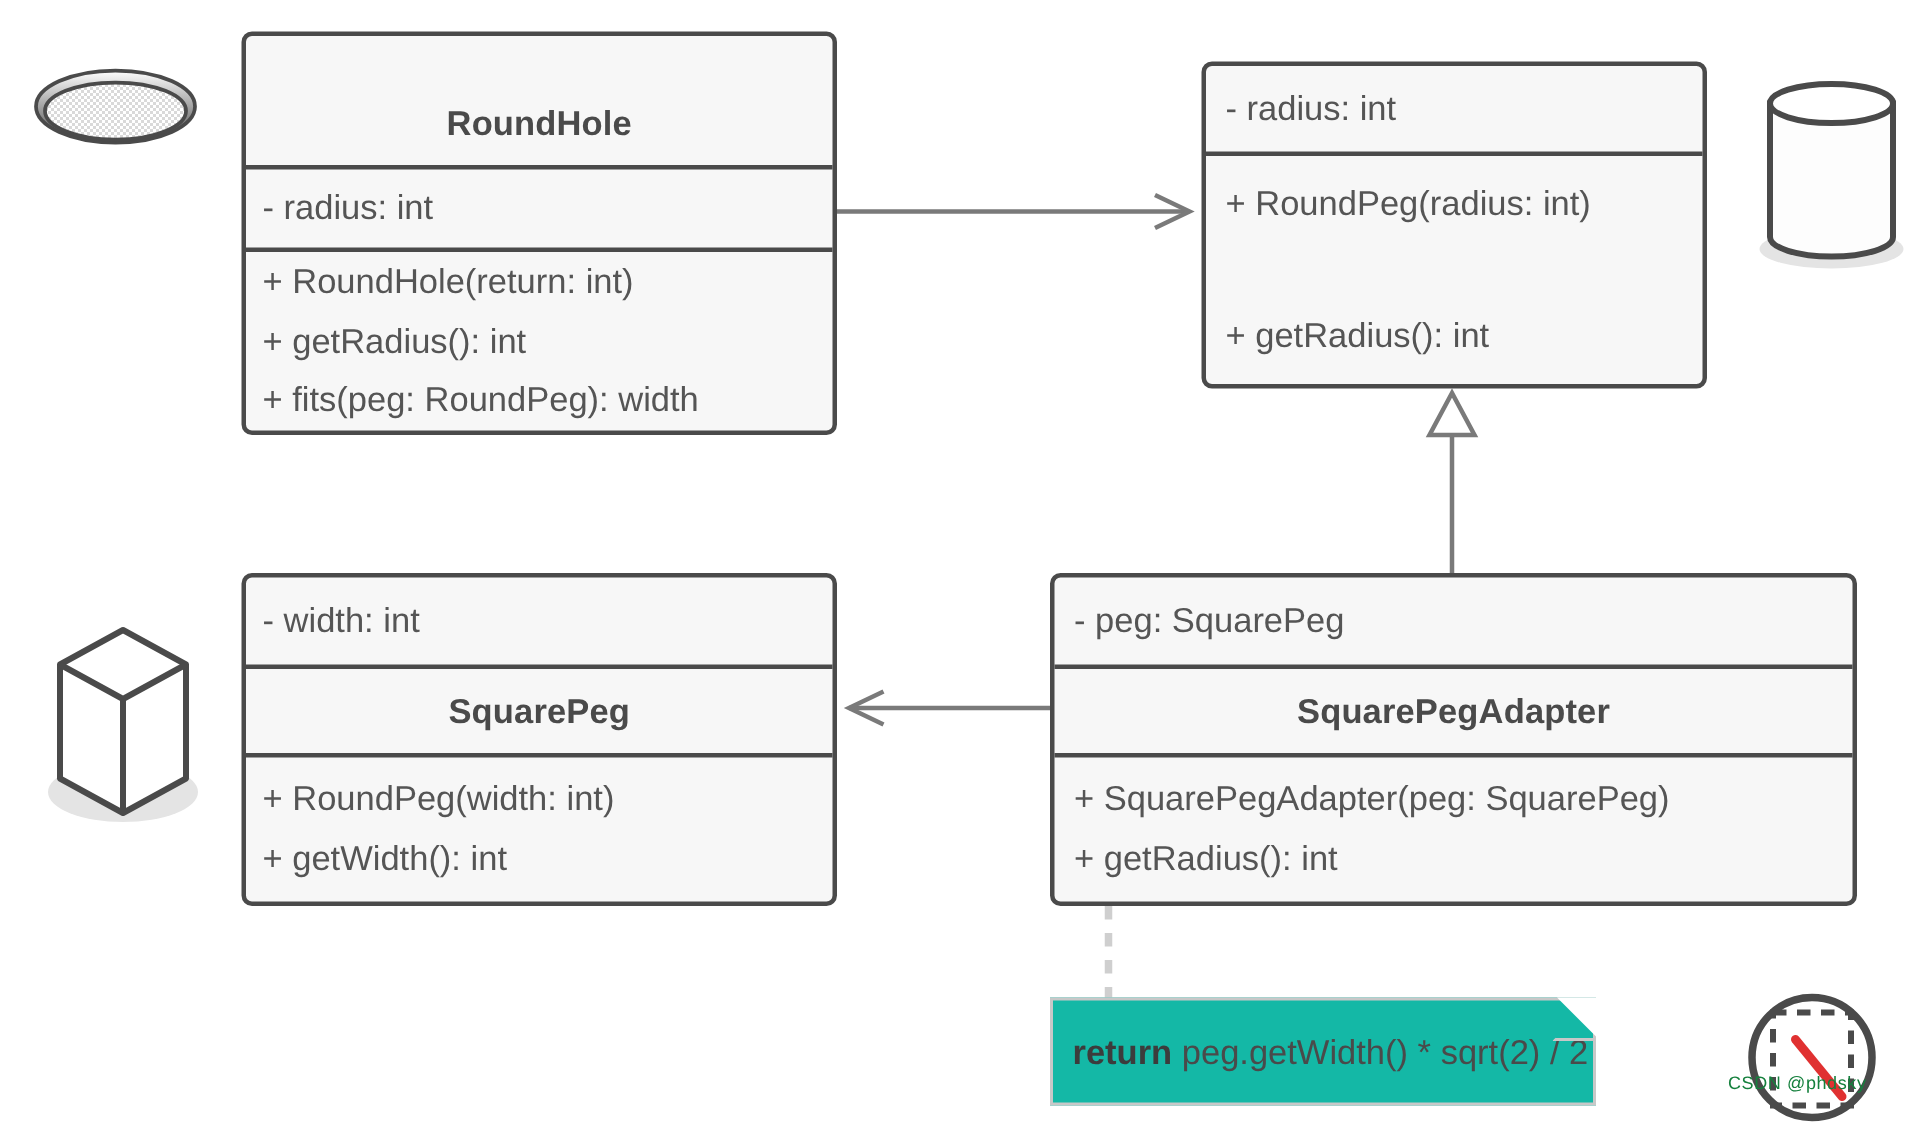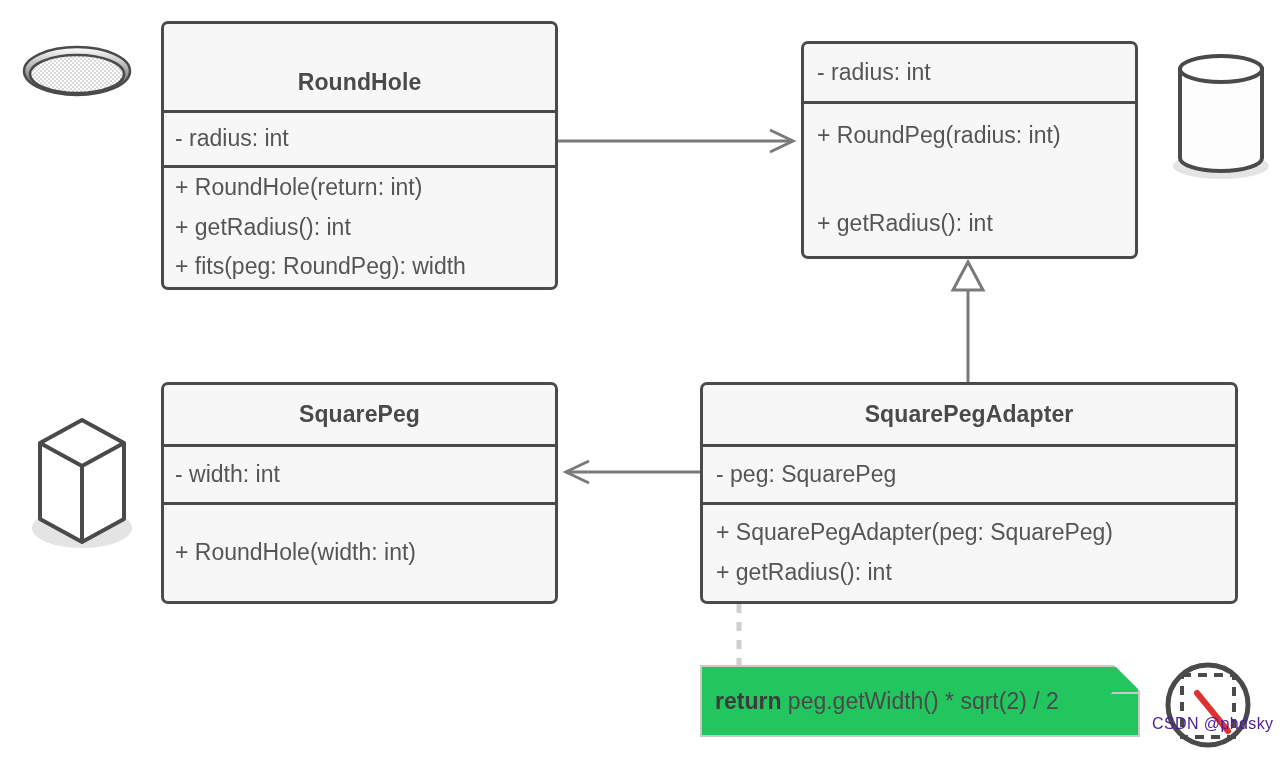--- a/index.html
+++ b/index.html
@@ -79,24 +79,24 @@
   #class-squarepegadapter .c-title { height: 59px; }
   #class-squarepegadapter .c-attrs { height: 58px; }
   #class-squarepegadapter .c-ops   { flex: 1; justify-content: center; }
   #class-squarepegadapter .uml-member { padding-left: 13px; }
 
   
   #note-box {
     position: absolute;
     left: 700px;
     top: 665px;
-    width: 440px;
+    width: 364px;
     height: 72px;
     box-sizing: border-box;
-    background: #22c55e;
+    background: #14b8a6;
     border: 2px solid #c8c8c8;
     z-index: 5;
     display: flex;
     align-items: center;
   }
   #note-box .note-fold {
     position: absolute;
     right: -2px;
     top: -2px;
     width: 0; height: 0;
@@ -121,22 +121,22 @@
     padding-left: 13px;
     white-space: pre;
   }
   #note-text b { font-weight: bold; color: #3c3c3c; }
 
   
   #watermark {
     position: absolute;
     left: 1152px;
     top: 715px;
-    font-size: 16px;
-    color: #4c1d95;
+    font-size: 12px;
+    color: #15803d;
     letter-spacing: 0.4px;
     z-index: 20;
     white-space: pre;
   }
 
   svg { overflow: visible; }
 </style>
 </head>
 <body>
 
@@ -218,37 +218,38 @@
     <div class="uml-compartment c-attrs">
       <div class="uml-member">- radius: int</div>
     </div>
     <div class="uml-compartment c-ops">
       <div class="uml-member">+ RoundPeg(radius: int)</div>
       <div class="uml-member">+ getRadius(): int</div>
     </div>
   </div>
 
   <div class="uml-class" id="class-squarepeg">
+    <div class="uml-compartment c-attrs">
+      <div class="uml-member">- width: int</div>
+    </div>
     <div class="uml-compartment c-title">
       <div class="uml-title">SquarePeg</div>
     </div>
-    <div class="uml-compartment c-attrs">
-      <div class="uml-member">- width: int</div>
-    </div>
-    <div class="uml-compartment c-ops">
-      <div class="uml-member">+ RoundHole(width: int)</div>
+    <div class="uml-compartment c-ops">
+      <div class="uml-member">+ RoundPeg(width: int)</div>
+      <div class="uml-member">+ getWidth(): int</div>
     </div>
   </div>
 
   <div class="uml-class" id="class-squarepegadapter">
+    <div class="uml-compartment c-attrs">
+      <div class="uml-member">- peg: SquarePeg</div>
+    </div>
     <div class="uml-compartment c-title">
       <div class="uml-title">SquarePegAdapter</div>
-    </div>
-    <div class="uml-compartment c-attrs">
-      <div class="uml-member">- peg: SquarePeg</div>
     </div>
     <div class="uml-compartment c-ops">
       <div class="uml-member">+ SquarePegAdapter(peg: SquarePeg)</div>
       <div class="uml-member">+ getRadius(): int</div>
     </div>
   </div>
 
   <div id="note-box">
     <div class="note-fold"></div>
     <div class="note-fold-edge"></div>

